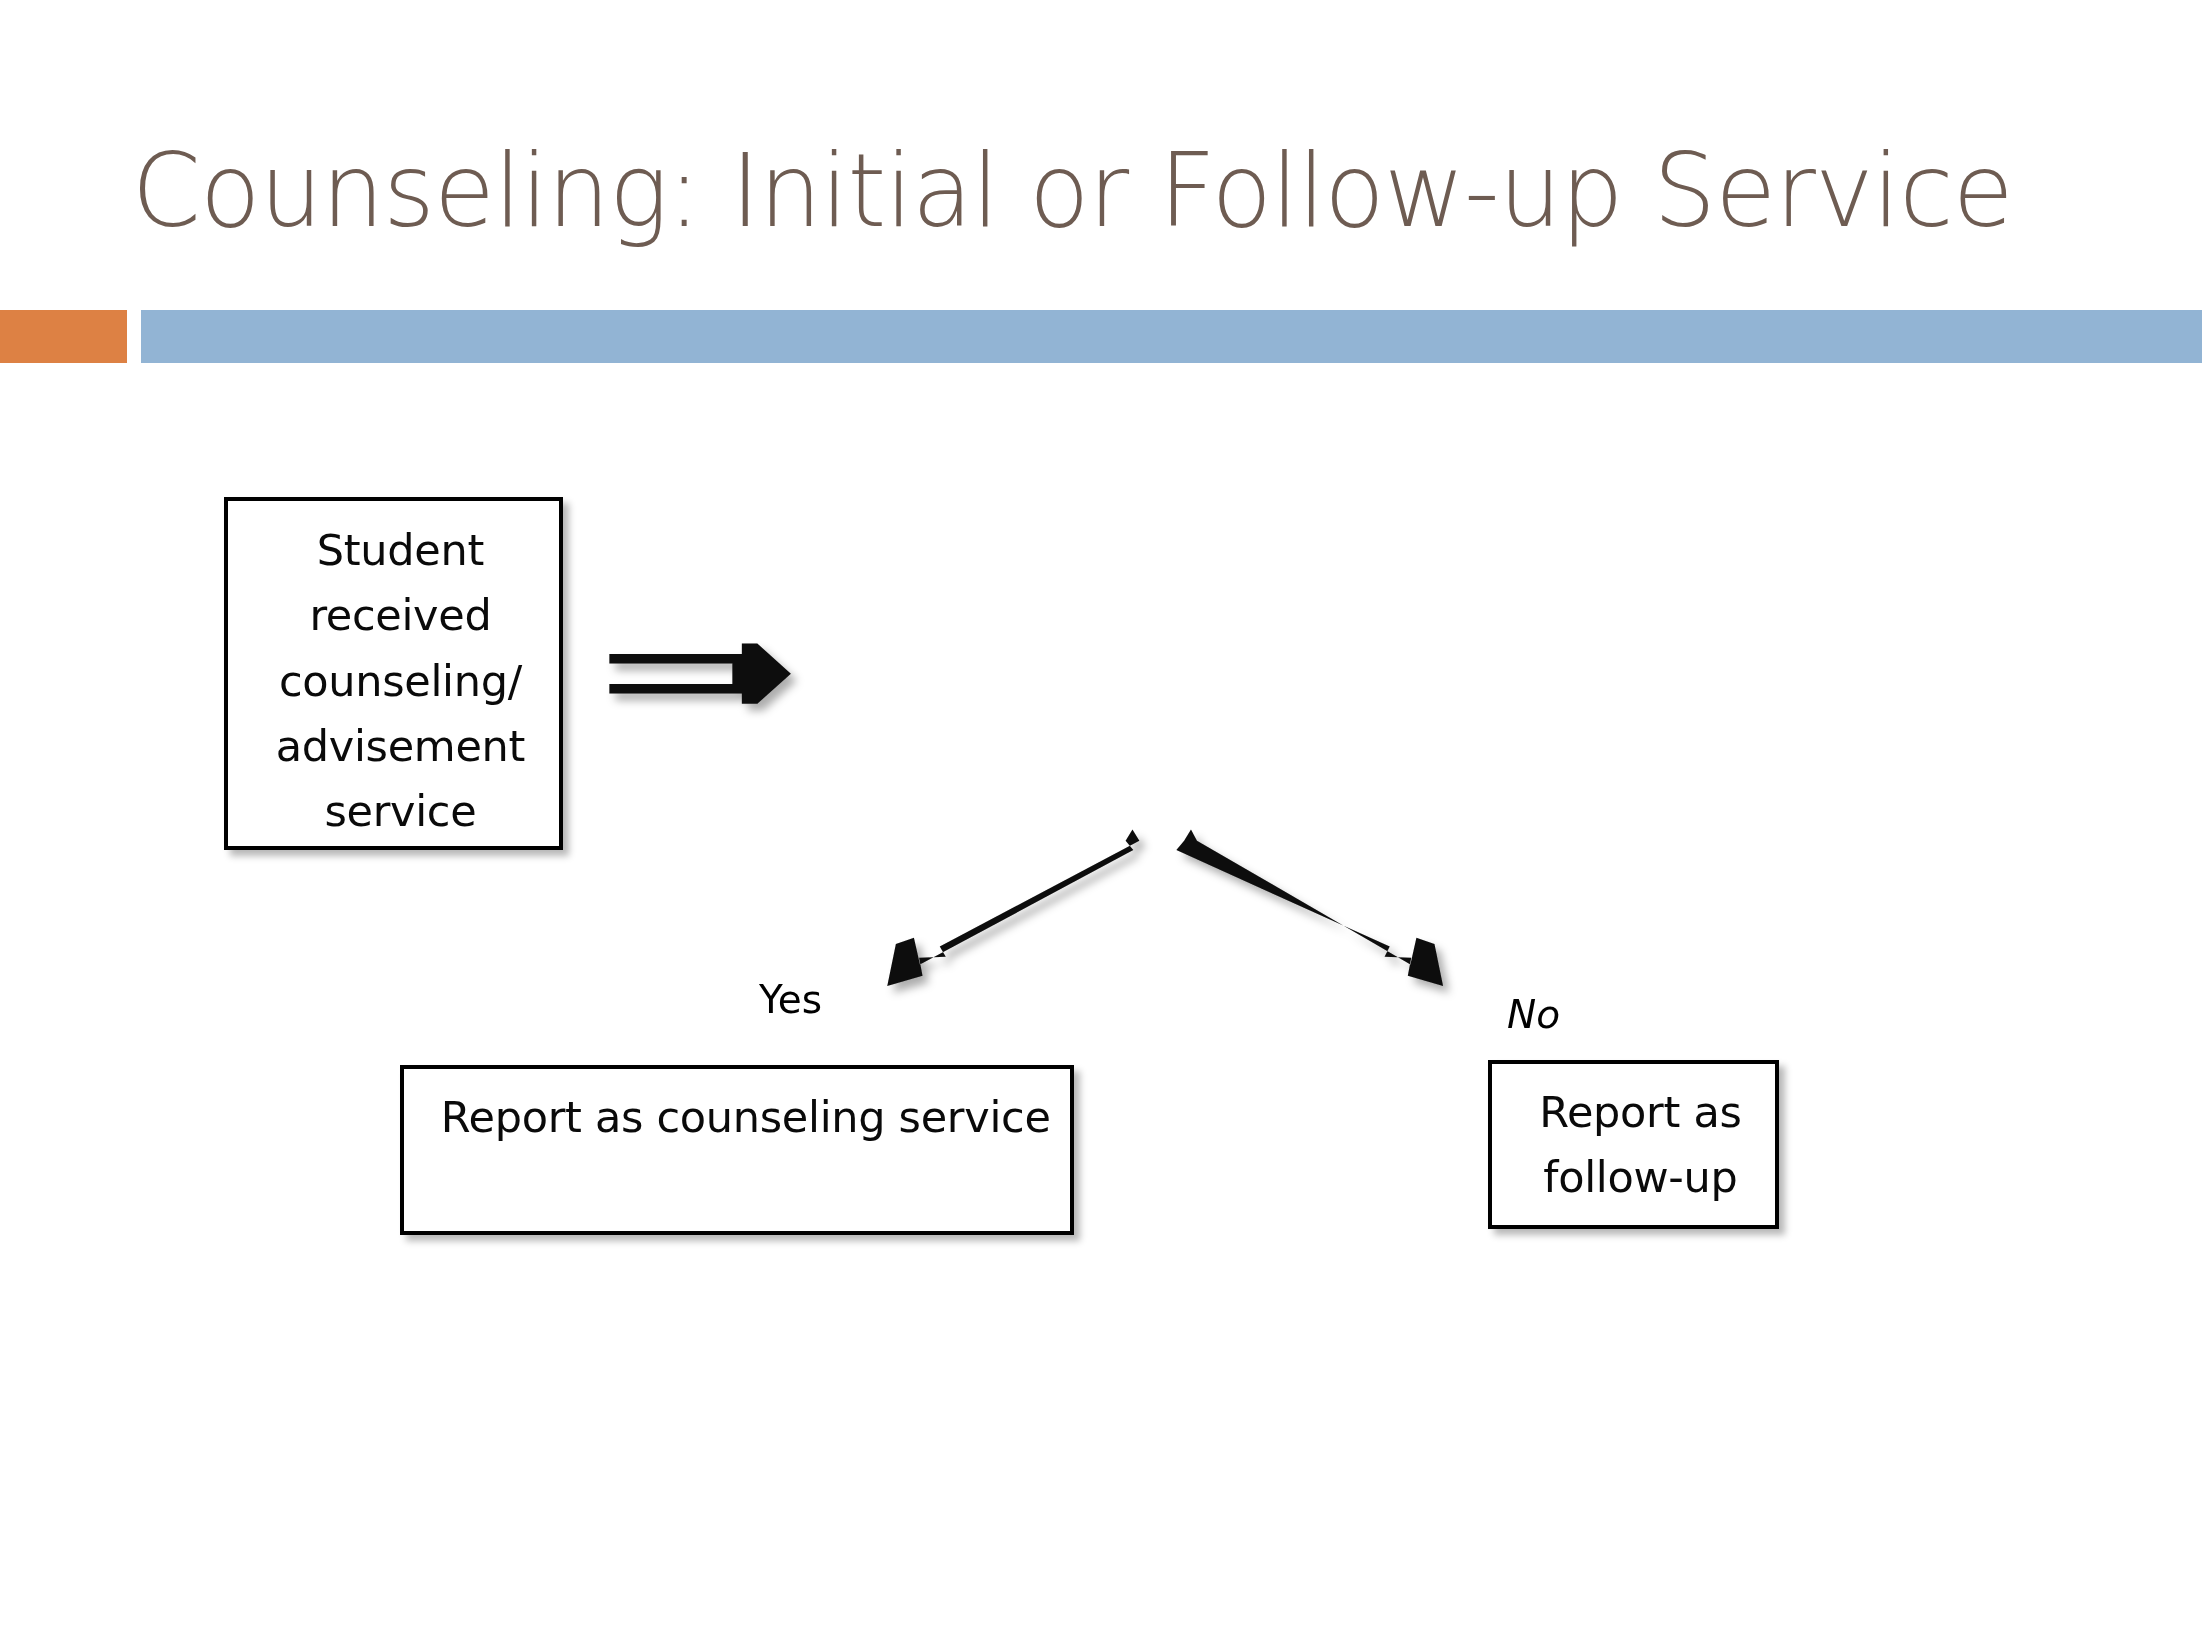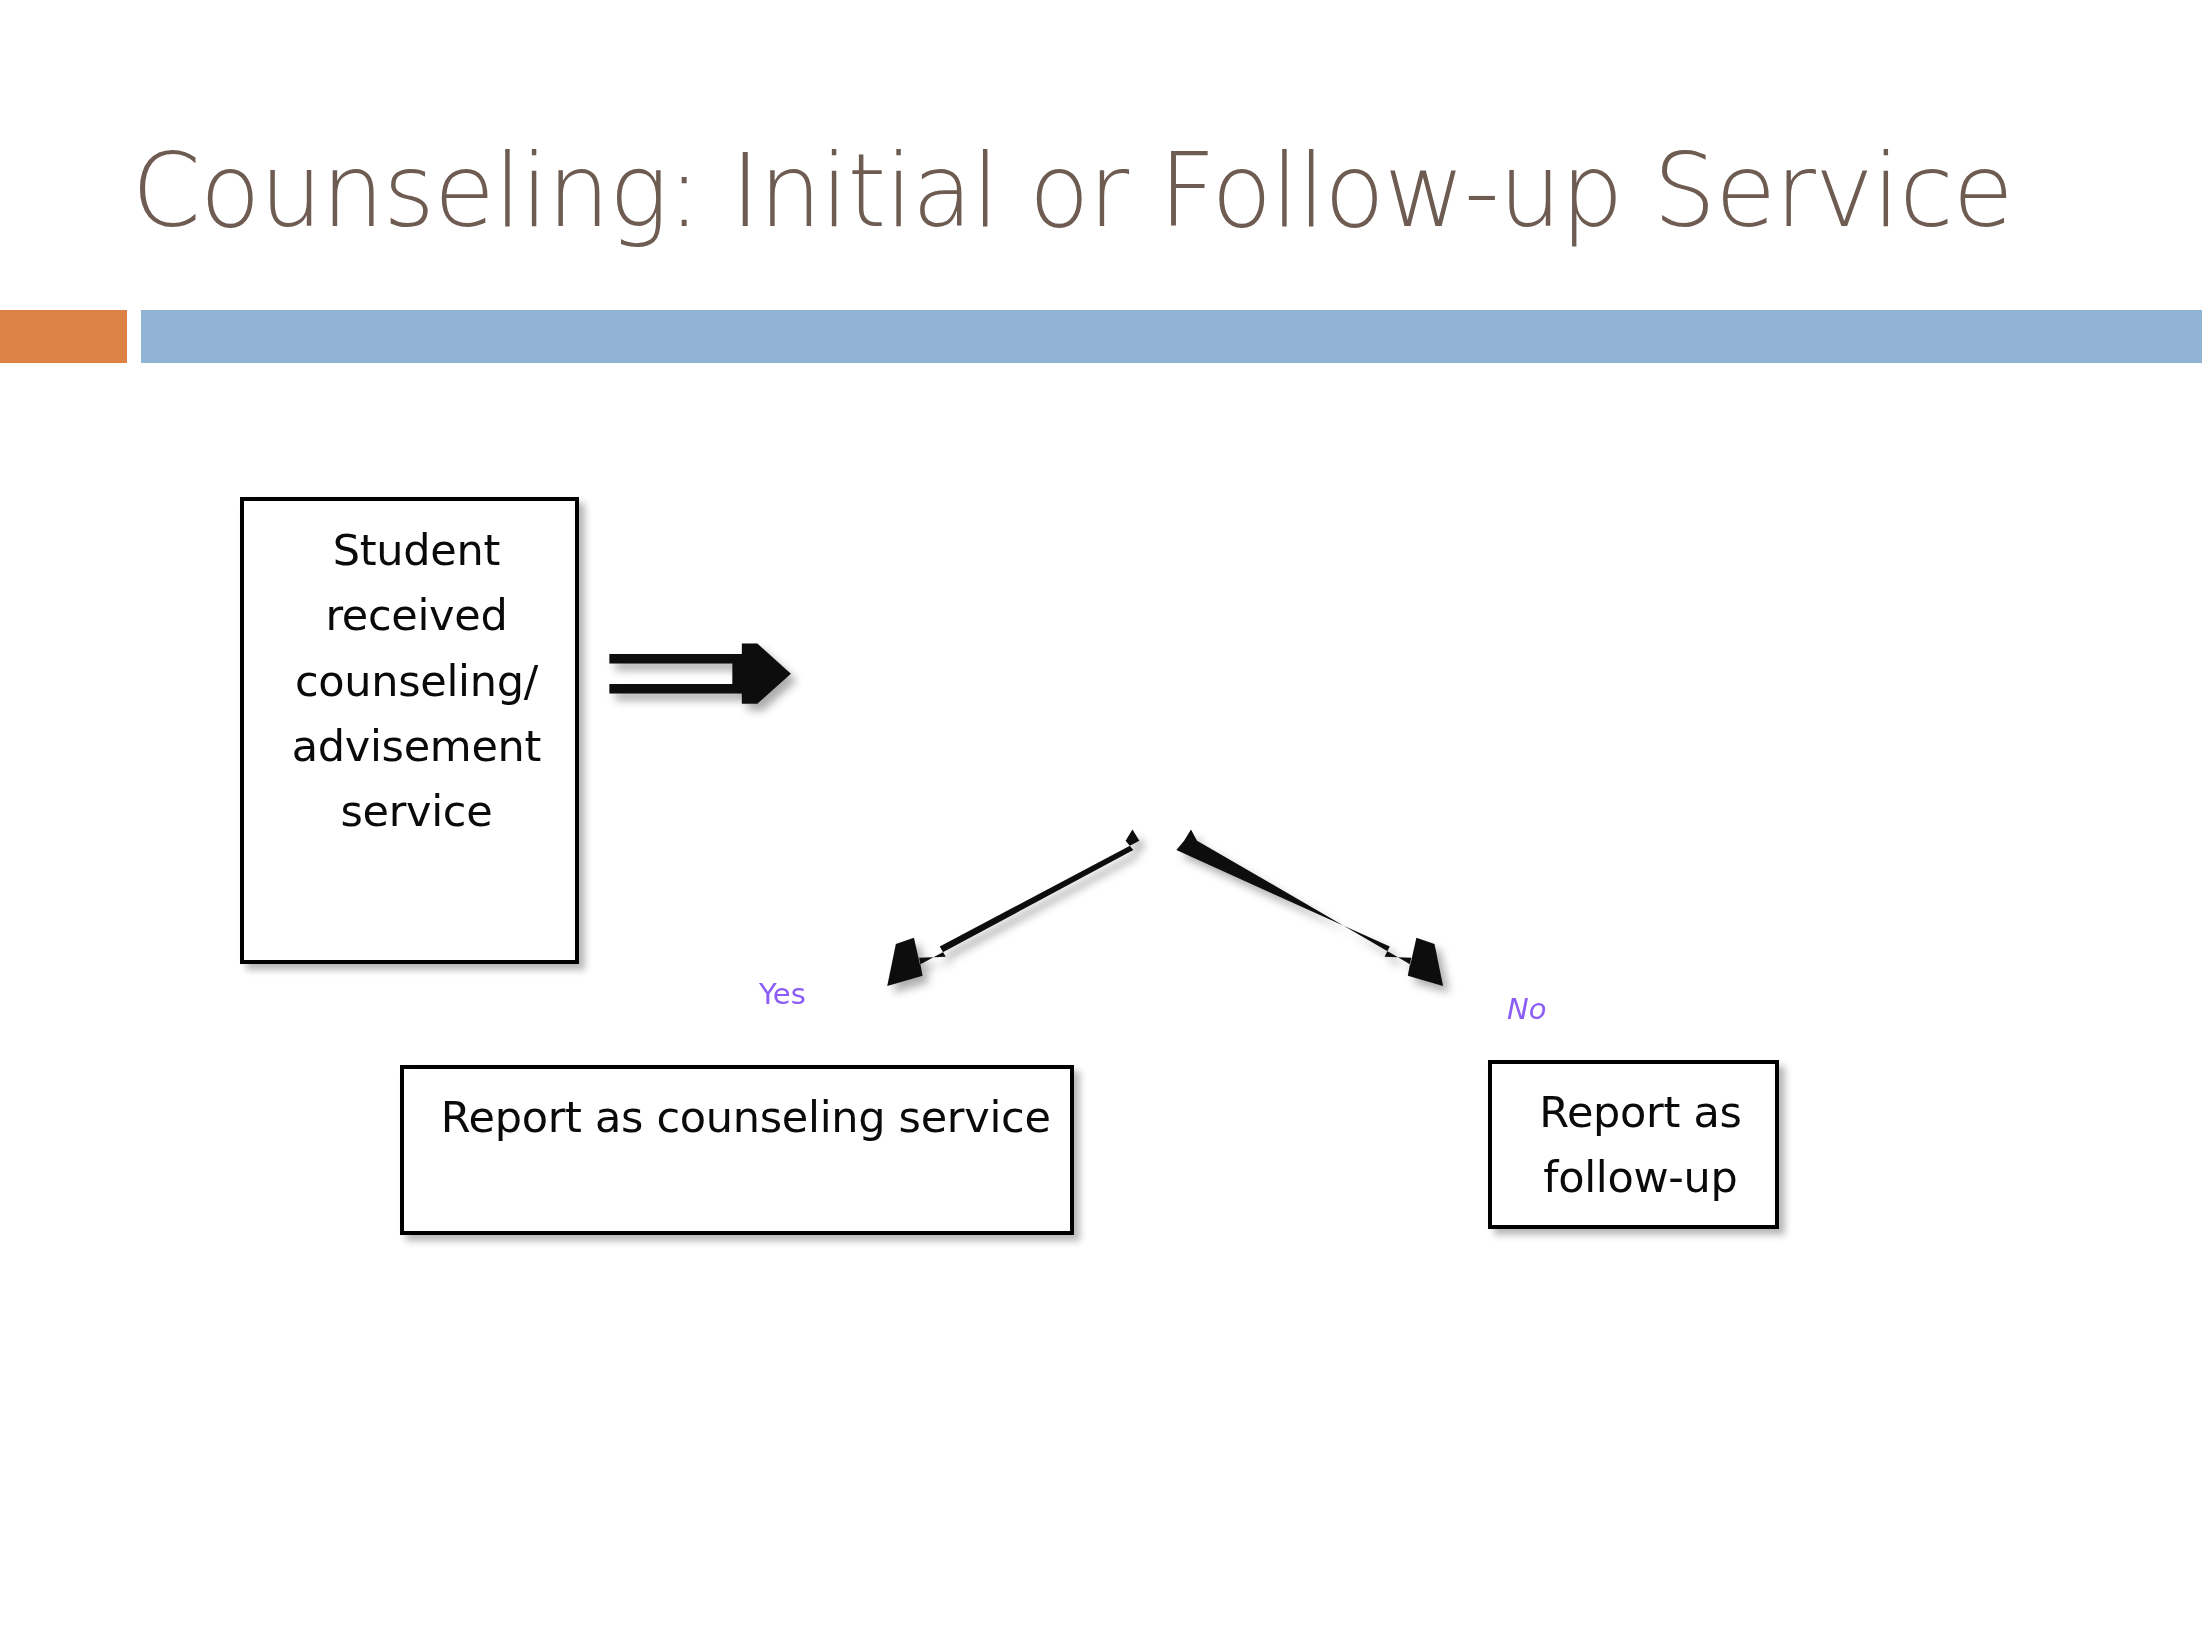--- a/index.html
+++ b/index.html
@@ -69,36 +69,36 @@
     top: 17px;
     right: 8.6px;
     font-family: "DejaVu Sans", sans-serif;
     font-weight: 400;
     font-size: 43px;
     line-height: 1.52;
     color: #0a0a0a;
     letter-spacing: -0.3px;
   }
 
-  #box-student   { left: 240px;  top: 497px;  width: 339px; height: 467px; }
+  #box-student   { left: 224px;  top: 497px;  width: 339px; height: 353px; }
   #box-decision  { left: 823px;  top: 529px;  width: 697px; height: 301px; }
   #box-report-counseling { left: 400px;  top: 1065px; width: 674px; height: 170px; }
   #box-report-followup   { left: 1488px; top: 1060px; width: 291px; height: 169px; }
 
   #box-decision .fc-text { left: 26px; top: 19px; }
   #box-report-counseling .fc-text { left: 26px; top: 15.5px; }
   #box-report-followup  .fc-text { left: 22.4px; top: 15.5px; }
 
   
   .branch-label {
     position: absolute;
     font-family: "DejaVu Sans", sans-serif;
     font-weight: 400;
-    font-size: 29px;
-    color: #8b5cf6;
+    font-size: 39px;
+    color: #000000;
     letter-spacing: 0px;
     white-space: nowrap;
   }
   #label-yes { left: 759px;  top: 977px; }
   #label-no  { left: 1507px; top: 992px; font-style: italic; }
 
   
   #arrow-layer {
     position: absolute;
     left: 0;

